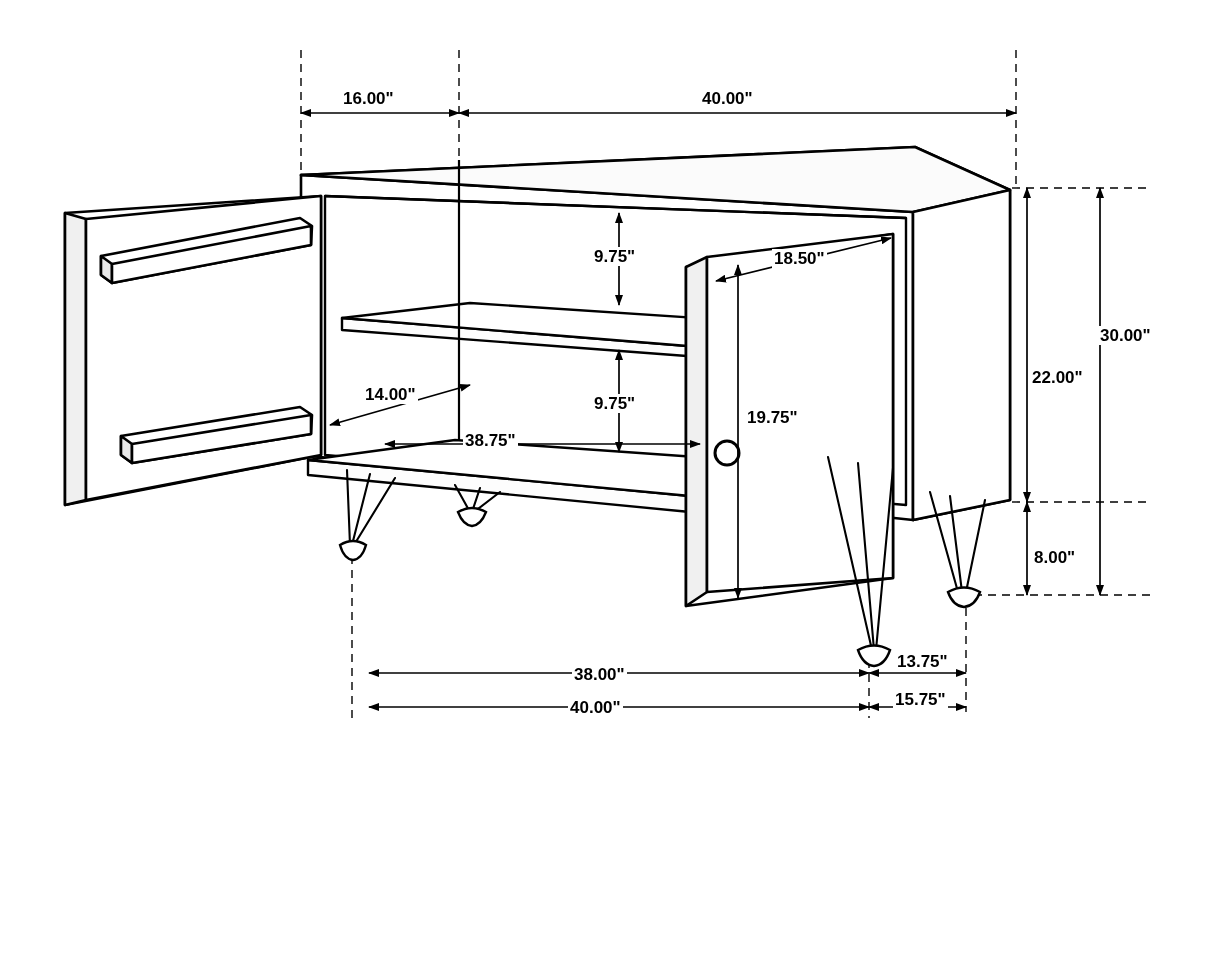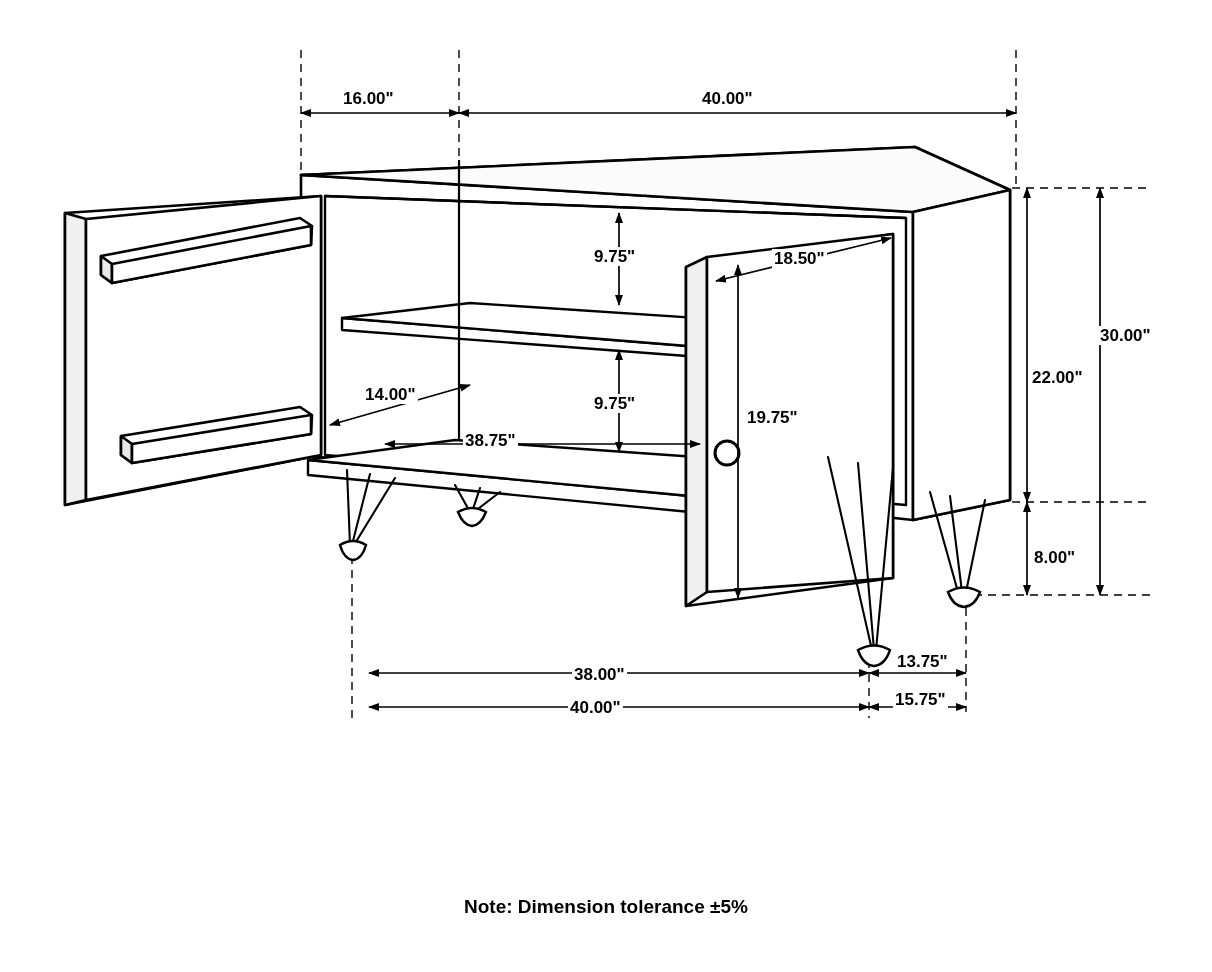--- a/index.html
+++ b/index.html
@@ -156,15 +156,14 @@
   <div class="dim-label" style="left:363px; top:385px;">14.00"</div>
   <div class="dim-label" style="left:463px; top:431px;">38.75"</div>
   <div class="dim-label" style="left:1098px; top:326px;">30.00"</div>
   <div class="dim-label" style="left:1030px; top:368px;">22.00"</div>
   <div class="dim-label" style="left:1032px; top:548px;">8.00"</div>
   <div class="dim-label" style="left:572px; top:665px;">38.00"</div>
   <div class="dim-label" style="left:895px; top:652px;">13.75"</div>
   <div class="dim-label" style="left:568px; top:698px;">40.00"</div>
   <div class="dim-label" style="left:893px; top:690px;">15.75"</div>
 
-  <div class="note">Note: Dimension tolerance ±5%</div>
 
 </div>
 
 </body></html>

